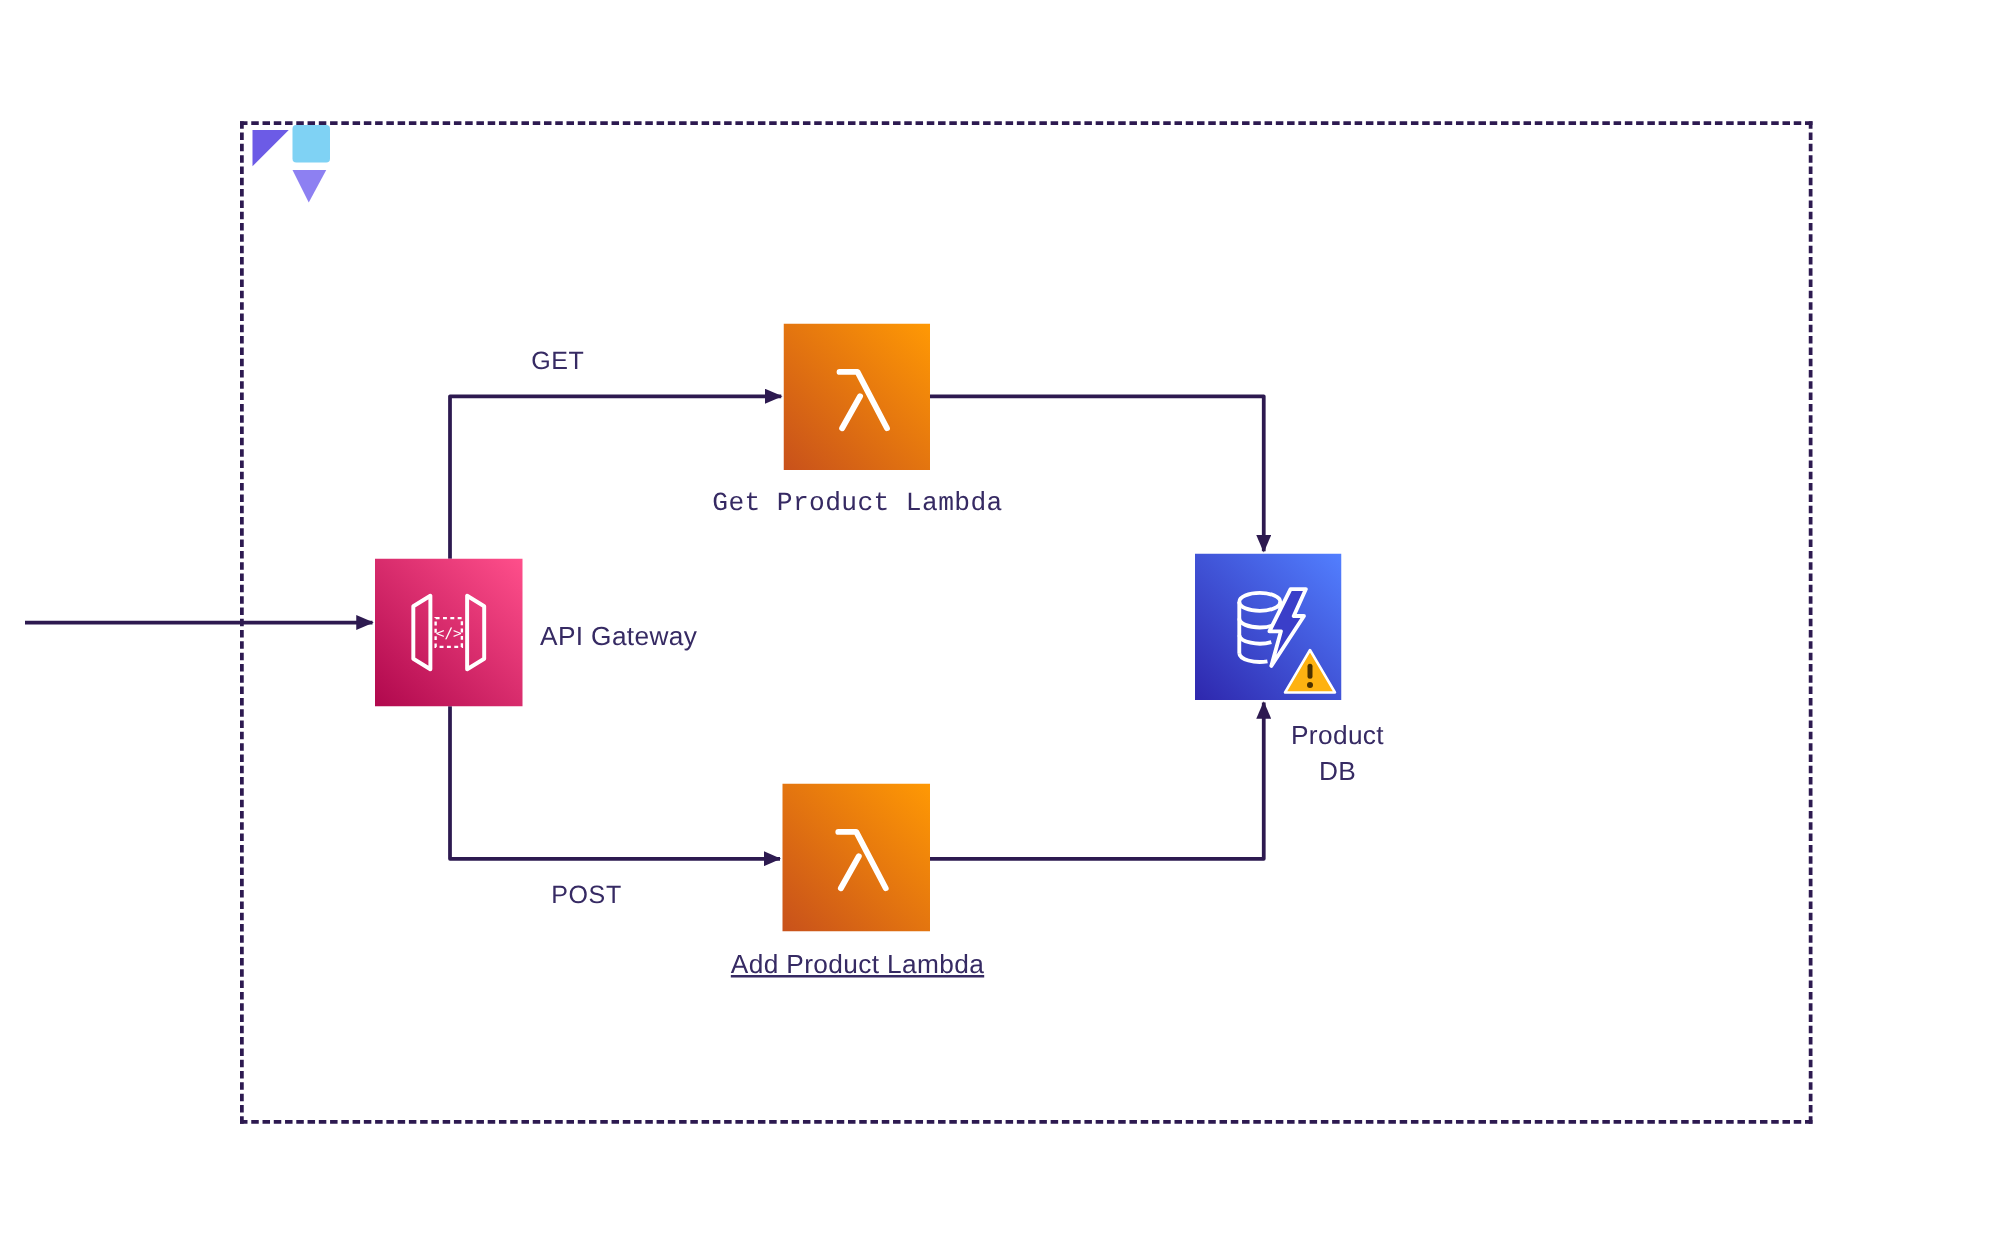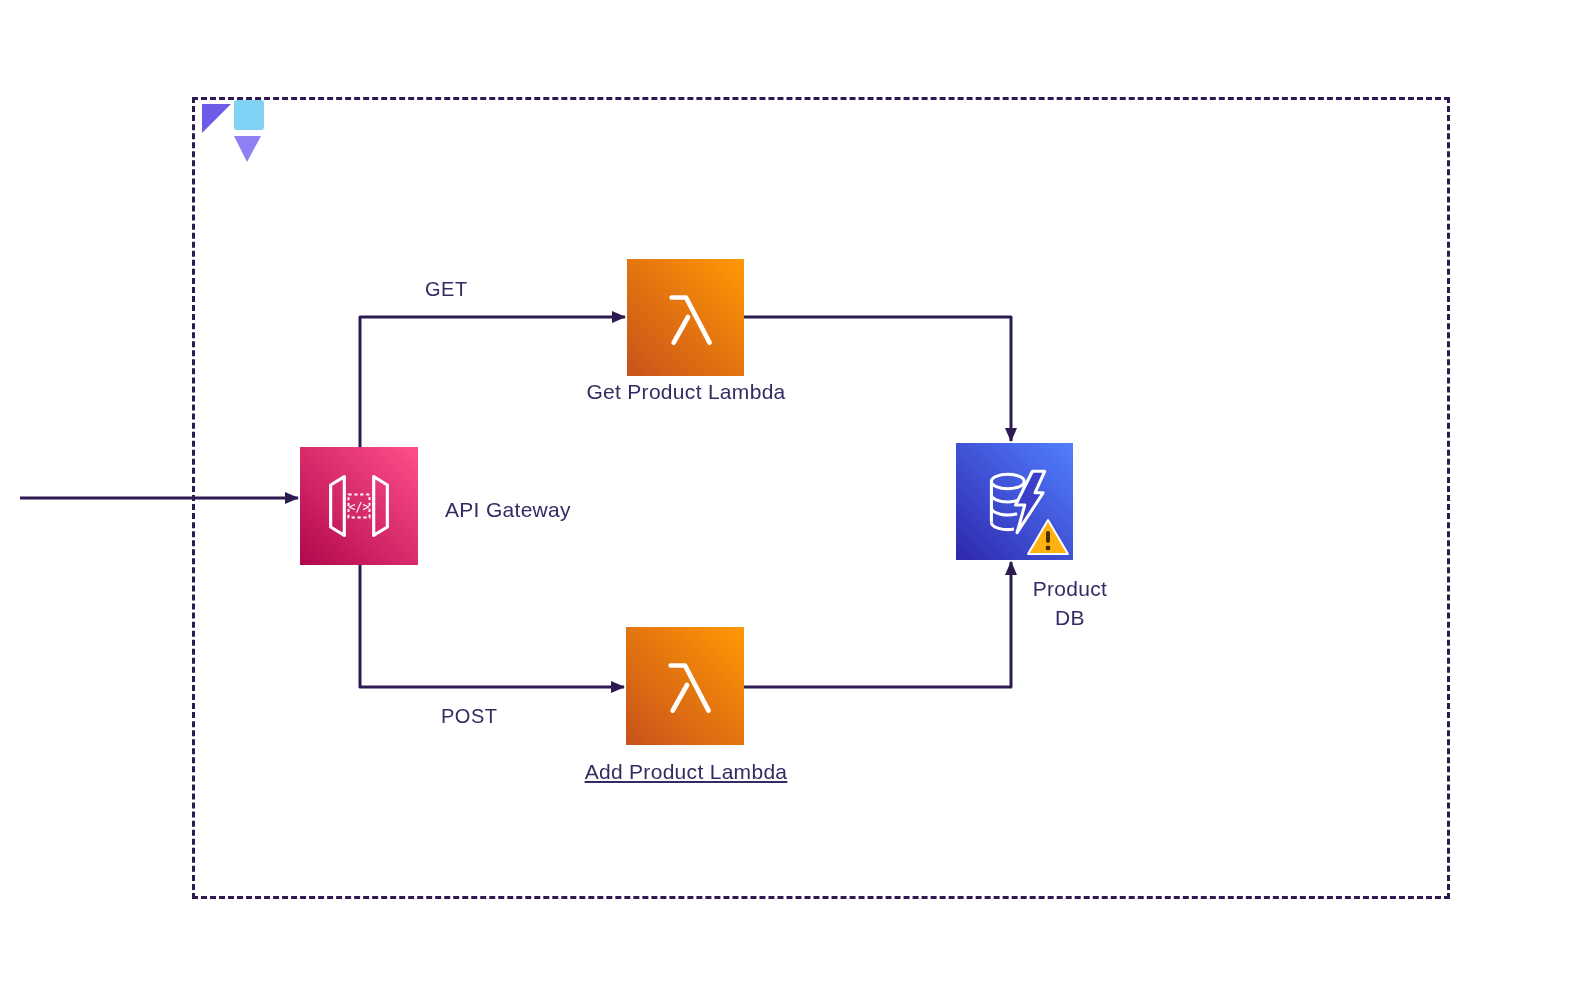--- a/index.html
+++ b/index.html
@@ -92,31 +92,31 @@
   <div class="node aws-square api-gw-bg" style="left:300px; top:447px; width:118px; height:118px;">
     <svg width="84" height="84" viewBox="0 0 80 80">
       <g stroke="#ffffff" stroke-width="3" fill="none" stroke-linejoin="round">
         <path d="M26 12 L26 68 L13 60 L13 20 Z"></path>
         <path d="M54 12 L54 68 L67 60 L67 20 Z"></path>
       </g>
       <rect x="30" y="29" width="20" height="22" fill="none" stroke="#ffffff" stroke-width="1.8" stroke-dasharray="3 2.6"></rect>
       <text x="40" y="44.5" text-anchor="middle" font-size="11" font-family="DejaVu Sans Mono, monospace" fill="#ffffff">&lt;/&gt;</text>
     </svg>
   </div>
-  <div class="diagram-label" style="left:445px; top:498px;text-align:center;">API Gateway</div>
+  <div class="diagram-label" style="left:432px; top:498px;text-align:center;">API Gateway</div>
 
   <div class="node aws-square lambda-bg" style="left:627px; top:259px; width:117px; height:117px;">
     <svg width="82" height="82" viewBox="0 0 80 80">
       <g stroke="#ffffff" stroke-width="4.6" fill="none" stroke-linejoin="round" stroke-linecap="round">
         <path d="M26 20 H40 L63 64"></path>
         <path d="M42 39 L28 64"></path>
       </g>
     </svg>
   </div>
-  <div class="diagram-label centered" style="left:686px; top:380px;">Get Product Lambda</div>
+  <div class="diagram-label centered" style="left:686px; top:392px;font-family:Liberation Mono, monospace;">Get Product Lambda</div>
 
   <div class="node aws-square lambda-bg" style="left:626px; top:627px; width:118px; height:118px;">
     <svg width="82" height="82" viewBox="0 0 80 80">
       <g stroke="#ffffff" stroke-width="4.6" fill="none" stroke-linejoin="round" stroke-linecap="round">
         <path d="M26 20 H40 L63 64"></path>
         <path d="M42 39 L28 64"></path>
       </g>
     </svg>
   </div>
   <div class="diagram-label centered" style="left:686px; top:760px;text-decoration:underline;">Add Product Lambda</div>

